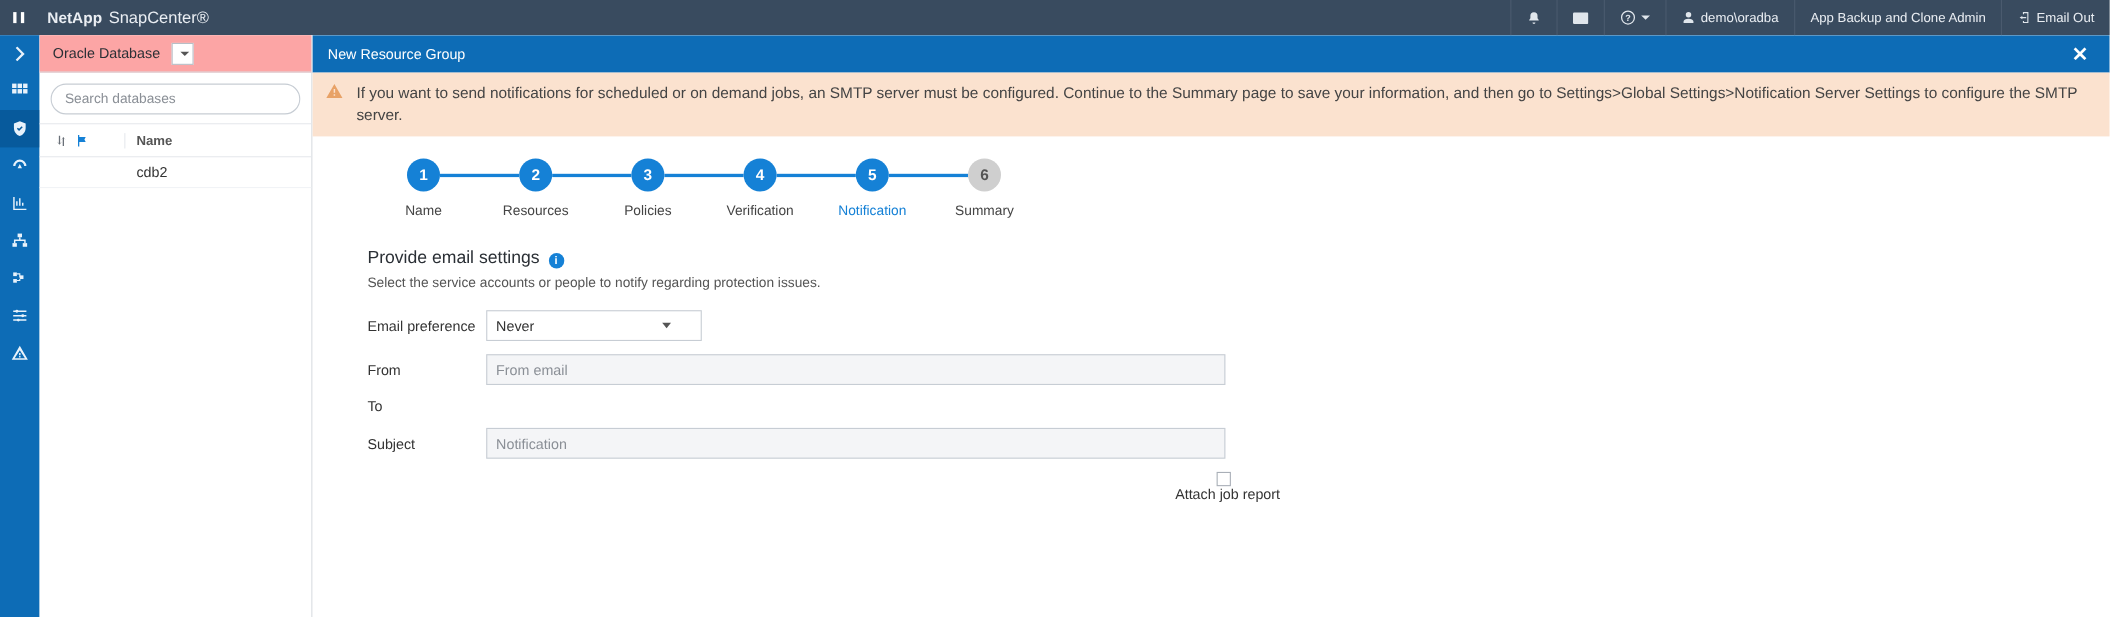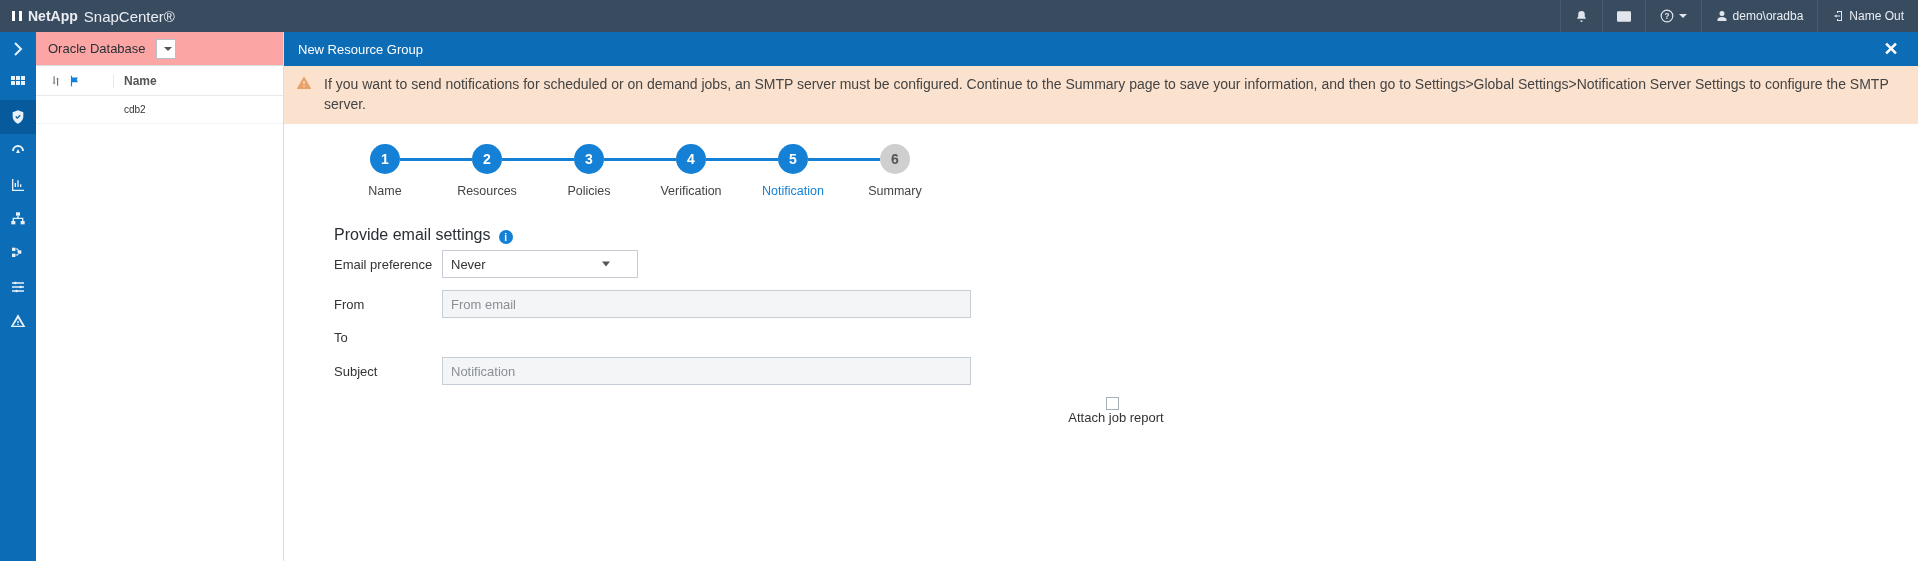--- a/index.html
+++ b/index.html
@@ -1,60 +1,60 @@
 <!DOCTYPE html>
 <html><head>
 <meta charset="utf-8">
 <style>
   * { box-sizing: border-box; margin: 0; padding: 0; }
   body { font-family: -apple-system, "Segoe UI", Arial, sans-serif; font-size: 13px; color: #333; background: #fff; }
   .topbar { height: 32px; background: #394b5f; color: #eaeef3; display: flex; align-items: center; }
   .brand { display: flex; align-items: center; padding-left: 10px; font-size: 14px; }
-  .brand-net { font-weight: bold; margin-right: 6px; display:flex; align-items:center; }
+  .brand-net { font-weight: bold; margin-right: 6px; display:flex; align-items:center;gap:15px; }
   .brand-prod { font-weight: 400; font-size:15px; }
   .topbar-spacer { flex: 1; }
   .topbar-item { padding: 0 14px; height: 32px; display: flex; align-items: center; border-left: 1px solid #4a5a6e; font-size: 12px; cursor: pointer; }
   .topbar-item svg { fill: #e0e6ec; }
   .caret-down { width:0; height:0; border-left:4px solid transparent; border-right:4px solid transparent; border-top:4px solid #e0e6ec; margin-left:5px; display:inline-block;}
   .layout { display: flex; height: calc(561px - 32px); }
   .leftnav { width: 36px; background: #0d6cb6; display: flex; flex-direction: column; align-items: center; }
   .leftnav .ico { width: 36px; height: 34px; display:flex; align-items:center; justify-content:center; cursor:pointer; }
   .leftnav .ico.active { background: #075a9c; }
   .leftnav svg { fill: #e8f2fb; }
   .sidebar { width: 248px; border-right: 1px solid #d9dde2; display:flex; flex-direction:column; background:#fff;}
   .sb-head { height: 34px; background:#fca5a5; border-bottom:1px solid #d9dde2; display:flex; align-items:center; padding:0 12px; font-size:13px; color:#2a2f35;}
   .sb-head-drop { width:20px; height:20px; margin-left:10px; background:#fff; border:1px solid #b8bec6; display:flex; align-items:center; justify-content:center; cursor:pointer;}
   .sb-search-wrap { padding: 10px 10px 8px; border-bottom:1px solid #e6e9ed;}
   .sb-search { width:100%; height:28px; border:1px solid #c7cdd4; border-radius:14px; padding:0 12px; font-size:12.5px; color:#333; outline:none;}
   .sb-search::placeholder{ color:#8a8f96; }
   .sb-table-head { display:flex; height:30px; border-bottom:1px solid #e6e9ed; align-items:center; font-size:12px; color:#555;}
   .sb-th-icons { width:78px; display:flex; align-items:center; gap:4px; padding-left:14px; border-right:1px solid #e6e9ed;}
   .sb-th-name { flex:1; padding-left:10px; font-weight:600; }
-  .sb-row { display:flex; height:28px; align-items:center; border-bottom:1px solid #f1f3f6; font-size:10px; }
+  .sb-row { display:flex; height:28px; align-items:center; border-bottom:1px solid #f1f3f6; font-size:13px; }
   .sb-row .c-icon{ width:78px; border-right:1px solid #f1f3f6;}
   .sb-row .c-name{ flex:1; padding-left:10px; color:#333;}
   .content { flex:1; position:relative; display:flex; flex-direction:column; overflow:hidden;}
   .content-head { height:34px; background:#0d6cb6; color:#fff; display:flex; align-items:center; padding:0 14px; font-size:13px; }
   .content-head-close { margin-left:auto; font-size:18px; cursor:pointer; width:26px; text-align:center; font-weight:bold;}
   .warn { background:#fbe2cf; color:#444; font-size:14px; padding:9px 14px 10px 40px; position:relative; line-height:1.4;}
   .warn-icon { position:absolute; left:12px; top:9px; }
   .main { flex:1; padding: 20px 20px 20px 50px; overflow:auto; }
   .stepper { display:flex; align-items:flex-start; margin-bottom:28px; }
   .step { display:flex; flex-direction:column; align-items:center; width:102px; position:relative;}
   .step:not(:last-child)::after{ content:""; position:absolute; top:14px; left:calc(50% + 15px); right:calc(-50% + 15px); height:3px; background:#1581d6; z-index:0;}
   .step-circle{ width:30px; height:30px; border-radius:50%; background:#1581d6; color:#fff; display:flex; align-items:center; justify-content:center; font-size:14px; font-weight:600; z-index:1; position:relative;}
   .step.pending .step-circle{ background:#cfcfcf; color:#555;}
   .step-label{ margin-top:10px; font-size:12.5px; color:#444;}
   .step.active .step-label{ color:#1581d6; }
   .section-title{ font-size:16px; color:#2a2f35; margin-bottom:6px; display:flex; align-items:flex-end;}
   .info-dot{ width:14px; height:14px; border-radius:50%; background:#1581d6; color:#fff; font-size:10px; font-weight:bold; display:inline-flex; align-items:center; justify-content:center; margin-left:8px;}
   .section-sub{ font-size:12.5px; color:#555; margin-bottom:18px;}
   .form-row{ display:flex; align-items:center; margin-bottom:12px; }
   .form-lbl{ width:108px; font-size:13px; color:#333;}
-  .form-input{ height:28px; border:1px solid #c7cdd4; padding:0 8px; font-size:13px; background:#f4f5f7; color:#333; width:529px;}
+  .form-input{ height:28px; border:1px solid #c7cdd4; padding:0 8px; font-size:13px; background:#f4f5f7; color:#333; width:672px;}
   .form-input.en{ background:#fff; width:196px;}
   .form-input::placeholder{ color:#8a8f96;}
   .select-wrap{ position:relative; width:176px;}
   .select-wrap .form-input{ padding-right:24px;}
   .select-caret{ position:absolute; right:8px; top:50%; transform:translateY(-50%); width:0; height:0; border-left:4px solid transparent; border-right:4px solid transparent; border-top:5px solid #555;}
   .chk-row{ display:flex; align-items:center; font-size:13px; color:#333; margin-top:4px;flex-direction:column;}
   .chk{ width:13px; height:13px; border:1px solid #a9afb7; margin-right:8px; background:#fff;}
 </style>
 </head>
 <body>
@@ -88,24 +88,27 @@
       </svg>
     <span class="caret-down"></span>
   </div>
   <div class="topbar-item">
     <svg width="12" height="12" viewBox="0 0 24 24" style="margin-right:5px">
         <path d="M12 12a5 5 0 100-10 5 5 0 000 10zm0 2c-5 0-9 2.5-9 5v3h18v-3c0-2.5-4-5-9-5z"></path>
       </svg>
     <span>demo\oradba</span>
   </div>
   <div class="topbar-item">
+    <span>App Backup and Clone Admin</span>
+  </div>
+  <div class="topbar-item">
     <svg width="12" height="12" viewBox="0 0 24 24" style="margin-right:5px">
         <path d="M10 2h10v20H10v-4h2v2h6V4h-6v2h-2V2zm-1 7l-5 3 5 3v-2h7v-2H9V9z"></path>
       </svg>
-    <span>Name Out</span>
+    <span>Email Out</span>
   </div>
 </div>
 
 <div class="layout">
   <div class="leftnav">
     <div class="ico">
         <svg width="10" height="14" viewBox="0 0 10 14">
           <path d="M2 1l6 6-6 6" fill="none" stroke="#e8f2fb" stroke-width="2"></path>
         </svg>
       </div>
@@ -164,20 +167,23 @@
         </svg>
       </div>
   </div>
 
   <div class="sidebar">
     <div class="sb-head">
       <span>Oracle Database</span>
       <div class="sb-head-drop">
           <span class="caret-down" style="border-top-color:#555"></span>
         </div>
+    </div>
+    <div class="sb-search-wrap">
+      <input class="sb-search" placeholder="Search databases" style="">
     </div>
     <div class="sb-table-head">
       <div class="sb-th-icons">
         <svg width="14" height="14" viewBox="0 0 24 24" fill="#6a7078">
             <path d="M6 4v12l-3-3 4 5 4-5-3 3V4H6zm8 16V8l3 3-4-5-4 5 3-3v12h2z"></path>
           </svg>
         <svg width="14" height="14" viewBox="0 0 24 24" fill="#1581d6">
             <path d="M5 3v18h2v-7h10l-2-4 2-4H7V3H5z"></path>
           </svg>
       </div>
@@ -225,20 +231,21 @@
         <div class="step pending">
             <div class="step-circle">6</div>
             <div class="step-label">Summary</div>
           </div>
       </div>
 
       <div class="section-title">
         <span>Provide email settings</span>
         <span class="info-dot">i</span>
       </div>
+      <div class="section-sub">Select the service accounts or people to notify regarding protection issues.</div>
 
       <div class="form-row">
         <div class="form-lbl">Email preference</div>
         <div class="select-wrap">
           <input class="form-input en" readonly="" value="Never" style="">
           <span class="select-caret"></span>
         </div>
       </div>
       <div class="form-row">
         <div class="form-lbl">From</div>

